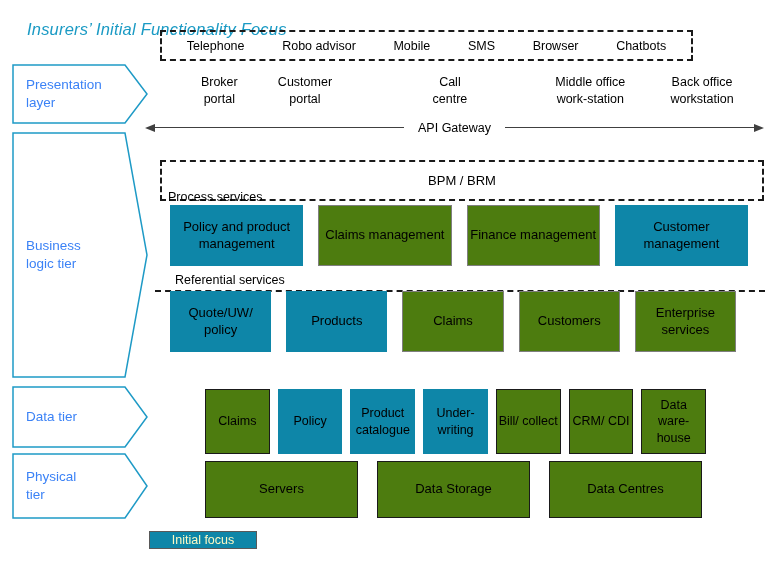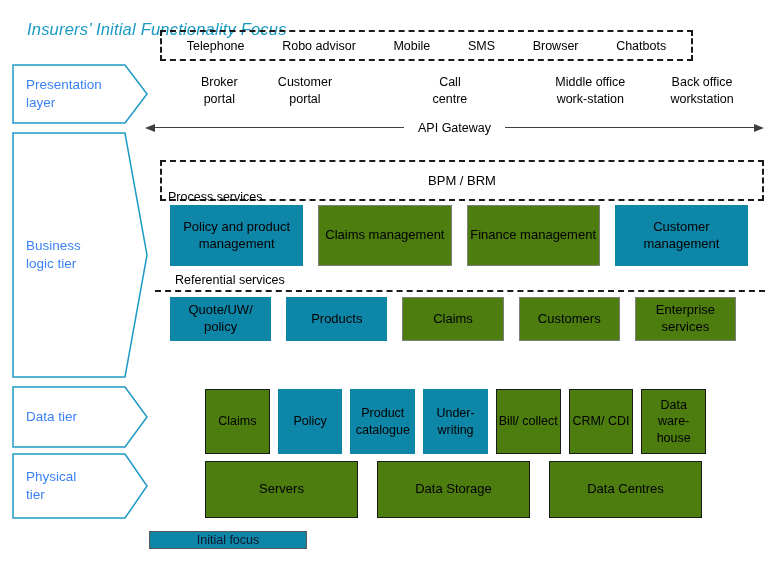--- a/index.html
+++ b/index.html
@@ -45,35 +45,35 @@
   .svc-heading{position:absolute;font-size:12.5px;}
 
   
   .row{position:absolute;display:flex;}
   .box{flex:1;display:flex;align-items:center;justify-content:center;text-align:center;
        font-size:13px;line-height:1.3;background:#4d7c0f;border:1px solid #7f7f7f;
        padding:2px;box-sizing:border-box;}
   .box.hl{background:#0E86A8;border-color:#0E86A8;color:#000000;}
 
   .process-row{left:170px;top:205px;width:578px;height:61px;gap:15px;}
-  .ref-row{left:170px;top:297px;width:566px;height:44px;gap:15px;}
+  .ref-row{left:170px;top:291px;width:566px;height:61px;gap:15px;}
 
   .dash-line{position:absolute;left:155px;top:290px;width:610px;height:0;
              border-top:2px dashed #1a1a1a;}
 
   .data-row{left:205px;top:389px;width:501px;height:65px;gap:8px;}
   .data-row .box{font-size:12.5px;border:1.5px solid #1a1a1a;padding:1px;}
   .data-row .box.hl{border:1.5px solid #0E86A8;}
 
   .phys-row{left:205px;top:461px;width:497px;height:57px;gap:19px;border-radius:9px;}
   .phys-row .box{border:1.5px solid #1a1a1a;}
 
-  .legend{position:absolute;left:149px;top:531px;width:158px;height:18px;
+  .legend{position:absolute;left:149px;top:531px;width:108px;height:18px;
           background:#0E86A8;border:1px solid #595959;box-sizing:border-box;
-          color:#0f172a;display:flex;align-items:center;justify-content:center;font-size:12.5px;}
+          color:#fef9c3;display:flex;align-items:center;justify-content:center;font-size:12.5px;}
 </style>
 </head>
 <body>
 
 <div class="page">
 
   <h1 class="title">Insurers’ Initial Functionality Focus</h1>
 
   <div class="chev" style="top:64px;height:60px;">
     <svg width="136" height="60" viewBox="0 0 136 60">

